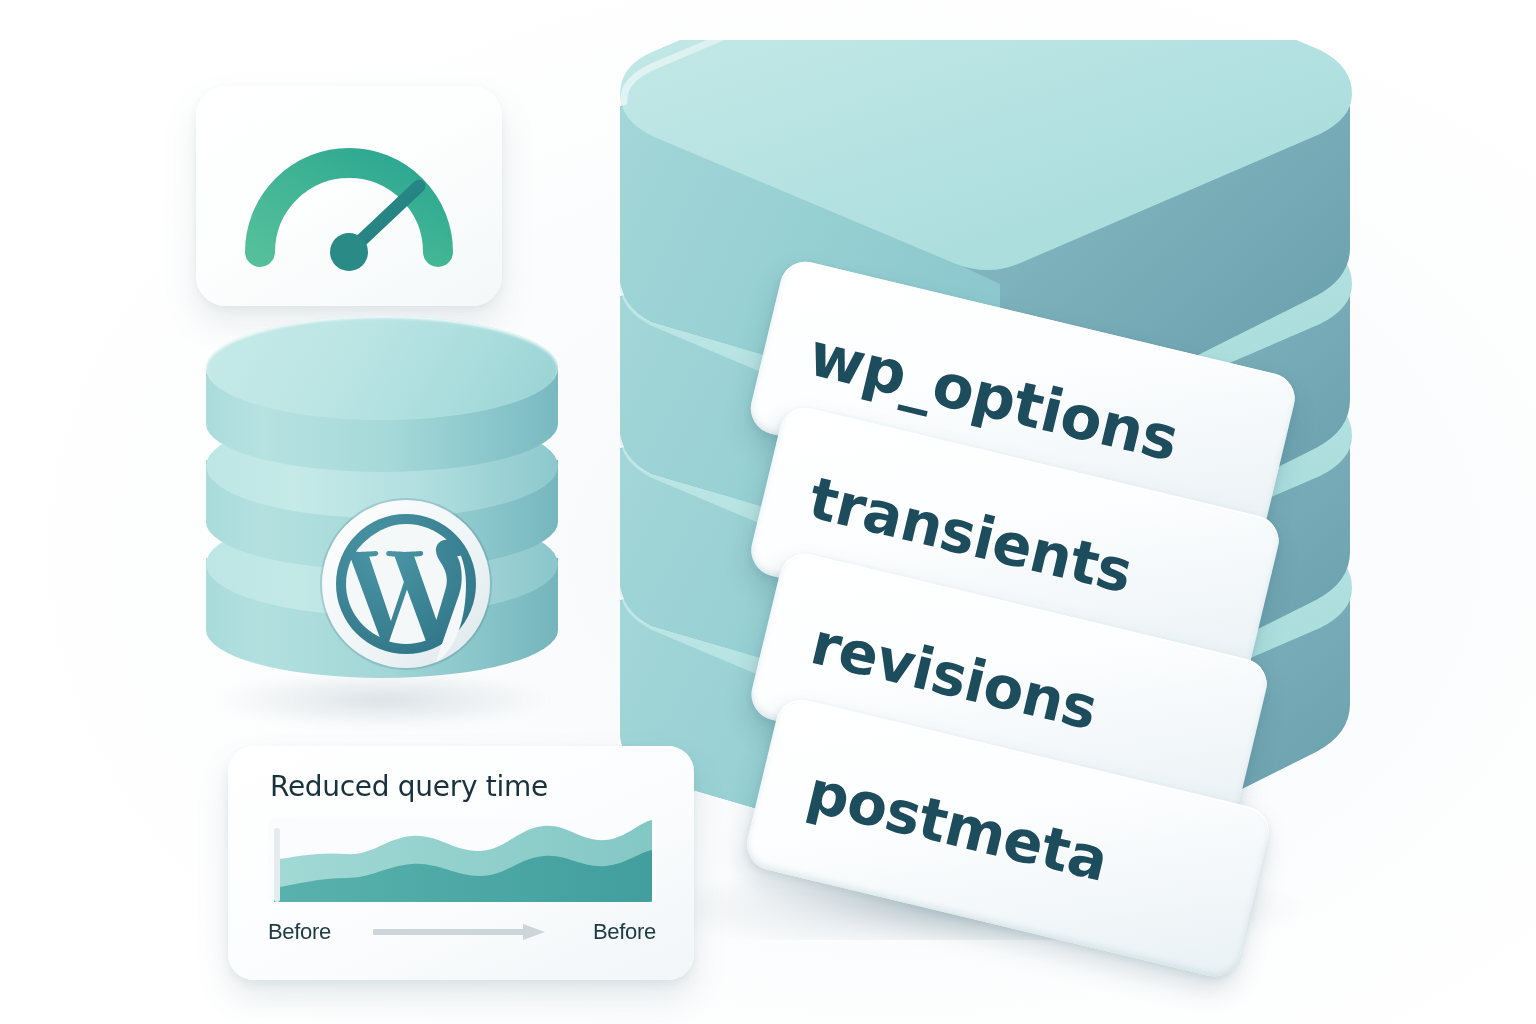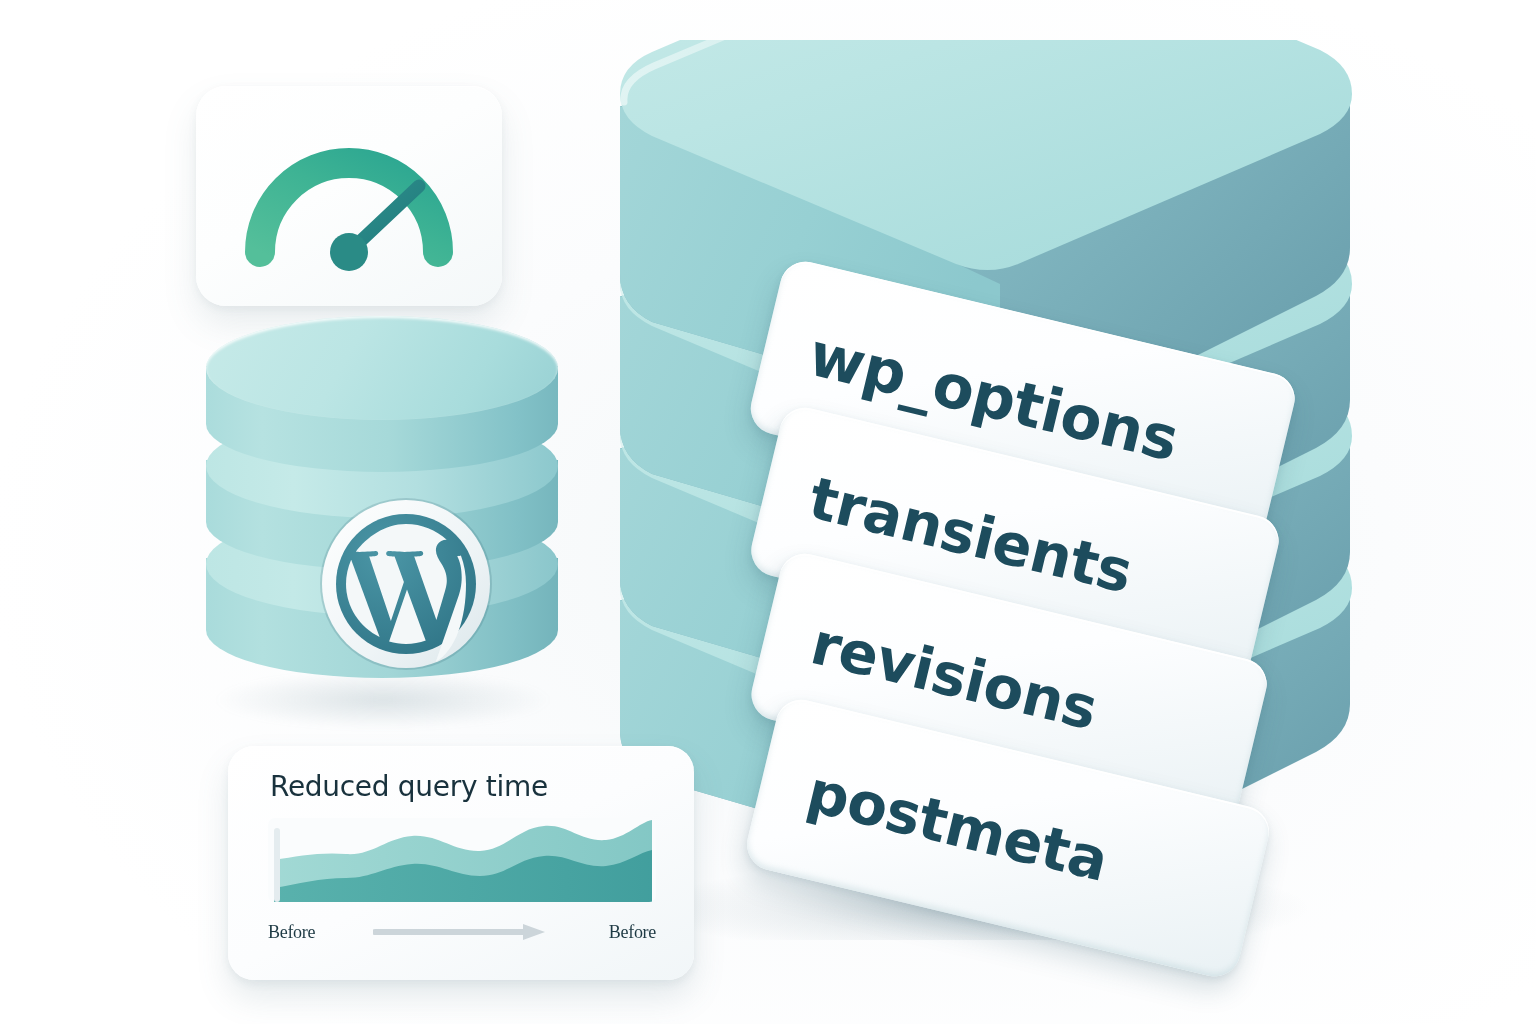--- a/index.html
+++ b/index.html
@@ -90,22 +90,22 @@
     font-family: "DejaVu Sans", sans-serif;
     font-size: 28px; font-weight: 400; color: #19323d;
     letter-spacing: -0.3px; white-space: nowrap;
   }
   #metric-chart { position: absolute; left: 40px; top: 72px; }
   #metric-footer {
     position: absolute; left: 40px; top: 166px; width: 388px; height: 40px;
     display: flex; align-items: center; justify-content: space-between;
   }
   .foot-label {
-    font-family: Liberation Serif, serif;
-    font-size: 18px; color: #1e3a44; letter-spacing: -0.3px;
+    font-family: Liberation Sans, sans-serif;
+    font-size: 22px; color: #1e3a44; letter-spacing: -0.3px;
   }
   #foot-arrow { flex: 0 0 auto; }
 </style>
 </head>
 <body>
 
 <div id="stage">
 
   <div class="abs" id="gauge-card">
     <svg id="gauge-svg" width="254" height="188" viewBox="0 0 254 188">

